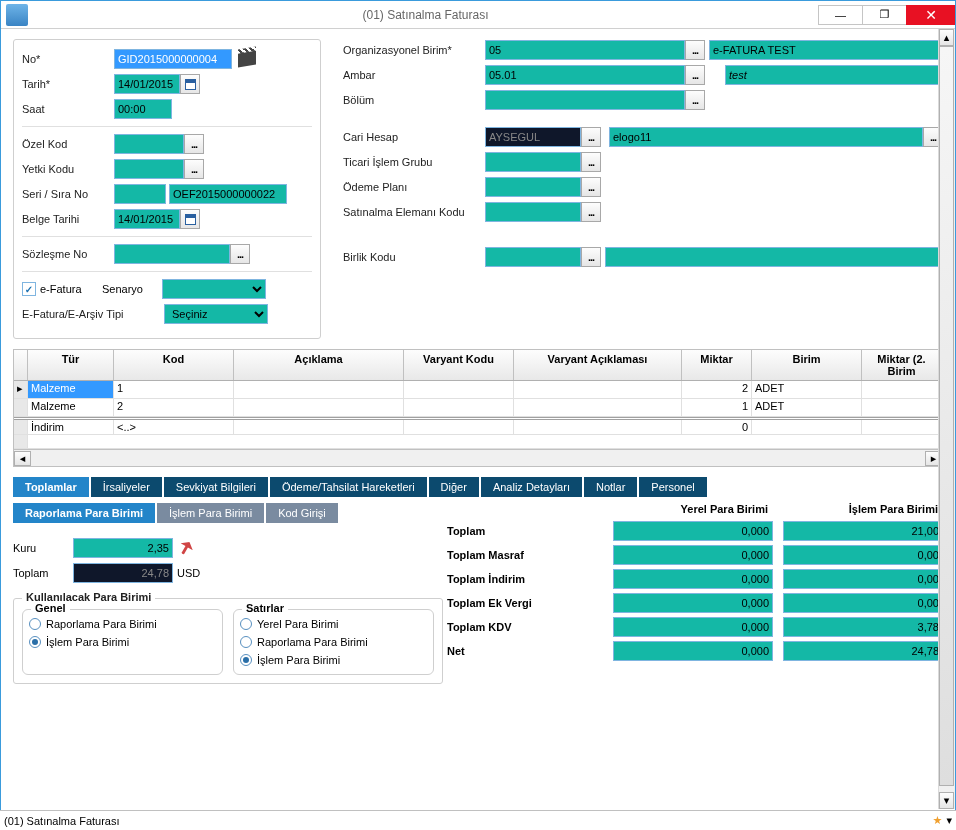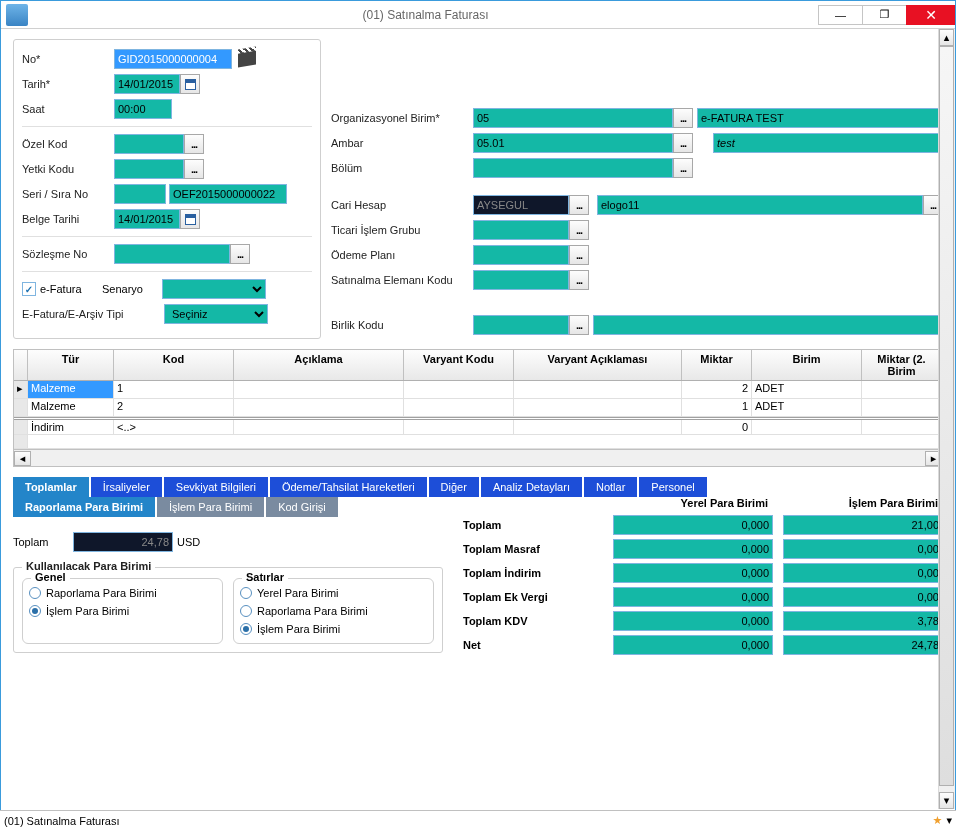--- a/index.html
+++ b/index.html
@@ -3,21 +3,21 @@
 <meta charset="utf-8">
 <style>
 * { box-sizing: border-box; margin: 0; padding: 0; font-family: "Segoe UI", Tahoma, sans-serif; font-size: 11px; }
 body { background: #fff; width: 956px; height: 830px; overflow: hidden; border: 1px solid #3a9bdc; }
 .titlebar { display: flex; align-items: center; background: linear-gradient(#fff,#fff); height: 28px; border-bottom: 1px solid #d0d0d0; }
 .titlebar .icon { width: 22px; height: 22px; margin: 0 5px; background: linear-gradient(#6eb4e8,#3a84c4); border-radius: 2px; }
 .titlebar .title { flex: 1; text-align: center; color: #666; font-size: 12px; }
 .winbtn { width: 45px; height: 20px; border: 1px solid #c5c5c5; background:#fff; display:flex; align-items:center; justify-content:center; margin-right:-1px; cursor:pointer; }
 .winbtn.close{ background:#e81123; color:#fff; border-color:#e81123; width:50px; font-size:14px;}
 .content { padding: 10px 12px 0 12px; display:flex; flex-direction:column; height: calc(100% - 28px - 20px); }
-.header-area { display:flex; gap:10px;align-items:flex-end; }
+.header-area { display:flex; gap:22px; }
 .panel-left { border:1px solid #cfcfcf; border-radius:3px; padding:8px 8px 10px 8px; width: 308px; }
 .panel-right { flex:1; }
 .row { display:flex; align-items:center; min-height:22px; margin-bottom:3px; }
 .lbl { width: 92px; color:#222; }
 .lbl.w2 { width: 142px; }
 input.text, select { height:20px; border:1px solid #7fb5e0; background:#14b8a6; padding:0 3px; font-size:11px; }
 input.text.sel { background:#3399ff; color:#fff; }
 input.text.grey { background:#0f172a; color:#888; }
 .btn-lookup { width:20px; height:20px; border:1px solid #a8a8a8; background:linear-gradient(#fdfdfd,#e6e6e6); display:flex;align-items:center;justify-content:center; font-weight:bold; letter-spacing:-1px; cursor:pointer;}
 .date-wrap { display:flex; }
@@ -32,23 +32,23 @@
 .grid-head { display:flex; background:linear-gradient(#fdfdfd,#e8e8e8); border-bottom:1px solid #b0b0b0;}
 .gh { border-right:1px solid #c0c0c0; padding:3px 4px; text-align:center; font-weight:bold; }
 .grid-body .gr { display:flex; height:18px; }
 .gc { border-right:1px solid #e0e0e0; border-bottom:1px solid #e0e0e0; padding:1px 3px; overflow:hidden; white-space:nowrap;}
 .gr.selrow .gc { background:#fff; }
 .gr.indrow { border-top:3px double #a0a0a0;}
 .hscroll { display:flex; align-items:center; height:17px; background:#f0f0f0; border-top:1px solid #c0c0c0;}
 .hscroll .arrow { width:17px;height:15px;border:1px solid #b0b0b0;background:linear-gradient(#fdfdfd,#e6e6e6); display:flex;align-items:center;justify-content:center; cursor:pointer;}
 .hscroll .track { flex:1; background:#f0f0f0;}
 .tabs { display:flex; margin-top:10px; }
-.tab { background:#1d4ed8; color:#fff; padding:4px 12px; margin-right:2px; cursor:pointer; }
+.tab { background:#0c4a6e; color:#fff; padding:4px 12px; margin-right:2px; cursor:pointer; }
 .tab.active { background:#2385c9; font-weight:bold; }
-.bottom-area { display:flex; gap:20px; }
+.bottom-area { display:flex; gap:4px; margin-top:6px;}
 .sub-tabs { display:flex; }
 .sub-tab { background:#7a8ba0; color:#fff; padding:4px 12px; margin-right:2px; cursor:pointer;}
 .sub-tab.active { background:#2385c9; font-weight:bold;}
 .left-bottom { width: 430px; }
 .fieldset { border:1px solid #cfcfcf; border-radius:3px; padding:10px 8px 8px 8px; margin-top:14px; position:relative;}
 .fieldset .legend { position:absolute; top:-8px; left:8px; background:#fff; padding:0 4px; font-weight:bold; color:#222;}
 .inner-fs { border:1px solid #cfcfcf; padding:2px 6px; position:relative; border-radius:6px;}
 .inner-fs .legend2 { position:absolute; top:-8px; left:8px; background:#fff; padding:0 4px; font-weight:bold;}
 .radio { width:12px;height:12px;border:1px solid #5890c0;border-radius:50%; display:inline-block; margin-right:5px; vertical-align:middle; position:relative;}
 .radio.sel::after{content:"";position:absolute;top:2px;left:2px;width:6px;height:6px;border-radius:50%;background:#2a6fa8;}
@@ -275,20 +275,25 @@
 
   <div class="bottom-area">
     <div class="left-bottom">
       <div class="sub-tabs">
         <div class="sub-tab active">Raporlama Para Birimi</div>
         <div class="sub-tab">İşlem Para Birimi</div>
         <div class="sub-tab">Kod Girişi</div>
       </div>
       <div style="height:14px"></div>
       <div class="row">
+        <span style="width:60px">Kuru</span>
+        <input class="text" style="width: 100px; text-align: right;" value="2,35">
+        <span class="pin"></span>
+      </div>
+      <div class="row">
         <span style="width:60px">Toplam</span>
         <input class="text grey" style="width: 100px; text-align: right;" value="24,78">
         <span style="margin-left:4px">USD</span>
       </div>
 
       <div class="fieldset">
         <div class="legend">Kullanılacak Para Birimi</div>
         <div style="display:flex; gap:10px;">
           <div class="inner-fs" style="flex:1">
             <div class="legend2">Genel</div>

